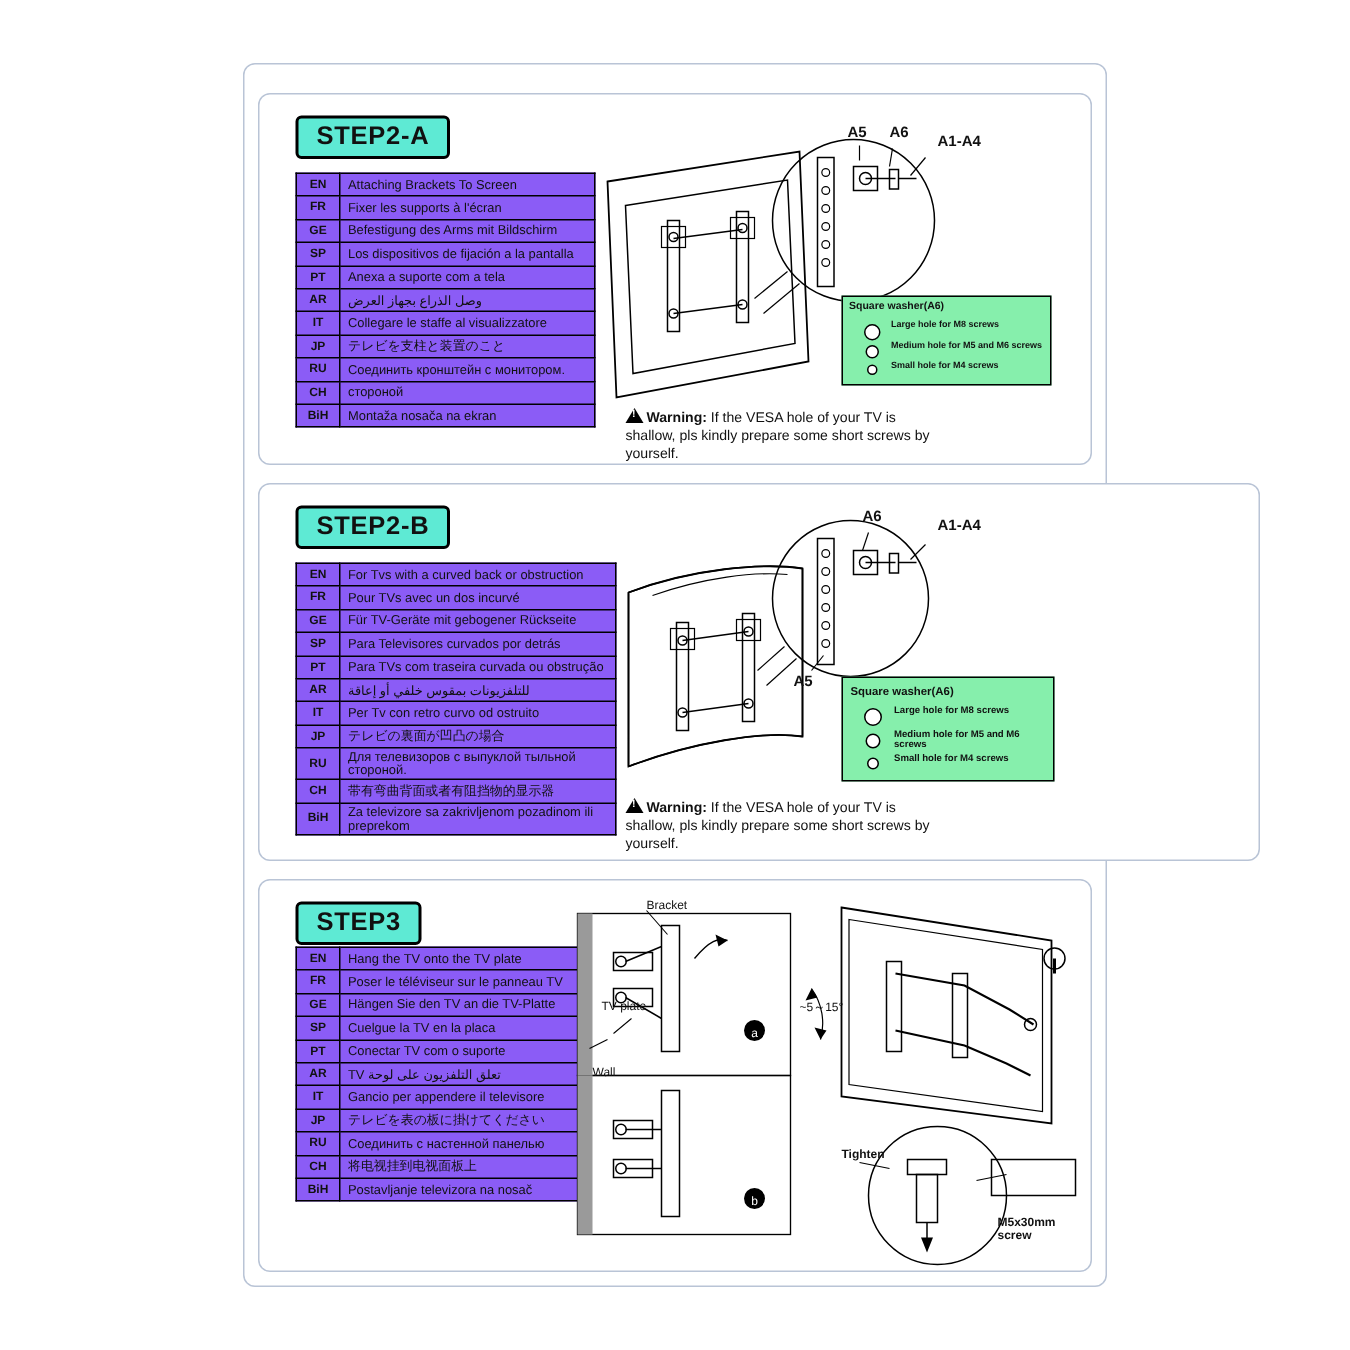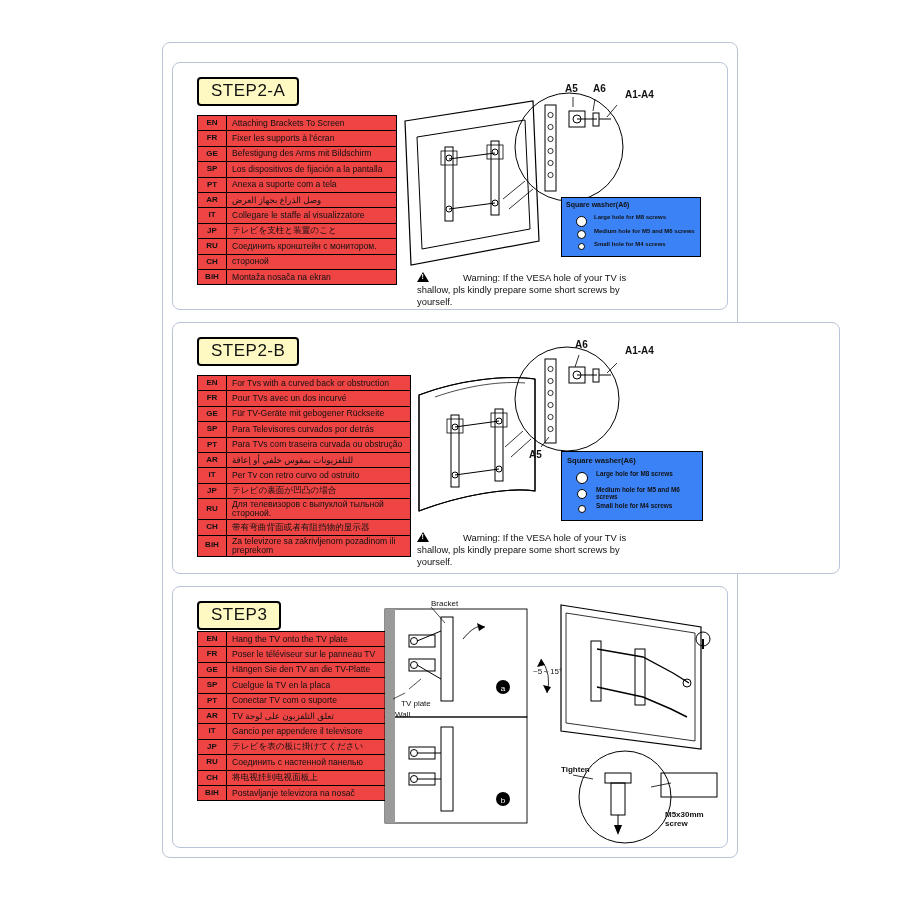--- a/index.html
+++ b/index.html
@@ -39,34 +39,34 @@
   }
   #panel-step2a { left: 172px; top: 62px; width: 556px; height: 248px; }
   #panel-step2b { left: 172px; top: 322px; width: 668px; height: 252px; }
   #panel-step3  { left: 172px; top: 586px; width: 556px; height: 262px; }
 
   
   .step-title {
     position: absolute;
     border: 2px solid #000;
     border-radius: 4px;
-    font-weight: normal;
+    font-weight: bold;
     font-size: 17px;
     letter-spacing: .5px;
     padding: 3px 12px 4px 12px;
-    background: #fef9c3;
+    background: #5eead4;
     line-height: 1.05;
   }
 
   
   .lang-table {
     position: absolute;
     border-collapse: collapse;
     font-size: 8.6px;
-    background: #ef4444;
+    background: #8b5cf6;
   }
   .lang-table td {
     border: 1px solid #000;
     padding: 1px 3px;
     height: 12.4px;
     vertical-align: middle;
     line-height: 1.05;
   }
   .lang-table td.code {
     width: 22px;
@@ -86,21 +86,21 @@
   }
   .lbl.bold { font-weight: bold; }
   .lbl.small { font-size: 8px; }
 
   .warn {
     position: absolute;
     font-size: 9.4px;
     line-height: 1.25;
     width: 210px;
   }
-  .warn b { font-weight: normal; margin-left: 32px; }
+  .warn b { font-weight: bold; }
   .warn-tri {
     display: inline-block;
     width: 0; height: 0;
     border-left: 6px solid transparent;
     border-right: 6px solid transparent;
     border-bottom: 10px solid #000;
     position: relative;
     top: 1px;
     margin-right: 2px;
   }
@@ -111,21 +111,21 @@
     color: #fff;
     font-size: 7px;
     font-weight: bold;
   }
 
   
   .washer-box {
     position: absolute;
     border: 1px solid #000;
     box-sizing: border-box;
-    background: #3b82f6;
+    background: #86efac;
   }
   .washer-title {
     position: absolute;
     font-weight: bold;
     font-size: 7px;
   }
   .washer-row { position: absolute; font-size: 6px; line-height: 1.15; font-weight: bold; }
   .hole {
     position: absolute;
     border: 1px solid #000;
@@ -482,21 +482,21 @@
       <rect x="438" y="196" width="14" height="32" class="dk" stroke-width="1" fill="#fff"></rect>
       <line x1="445" y1="228" x2="445" y2="244" class="dk" stroke-width="1"></line>
       <polygon points="445,248 441,238 449,238" fill="#000"></polygon>
       <line x1="478" y1="200" x2="498" y2="196" class="dk" stroke-width=".8"></line>
       <line x1="420" y1="192" x2="400" y2="188" class="dk" stroke-width=".8"></line>
 
       <rect x="488" y="186" width="56" height="24" class="dk" stroke-width="1" fill="#fff"></rect>
     </svg>
 
     <div class="lbl small" style="left:258px; top:12px;">Bracket</div>
-    <div class="lbl small" style="left:228px; top:112px;">TV plate</div>
+    <div class="lbl small" style="left:228px; top:79px;">TV plate</div>
     <div class="lbl small" style="left:222px; top:123px;">Wall</div>
     <div class="lbl small" style="left:360px; top:80px;">~5～15°</div>
     <div class="lbl small bold" style="left:388px; top:178px;">Tighten</div>
     <div class="lbl small bold" style="left:492px; top:188px;margin-top:35px;">M5x30mm
 screw</div>
   </div>
 
 </div>
 
 </body></html>

